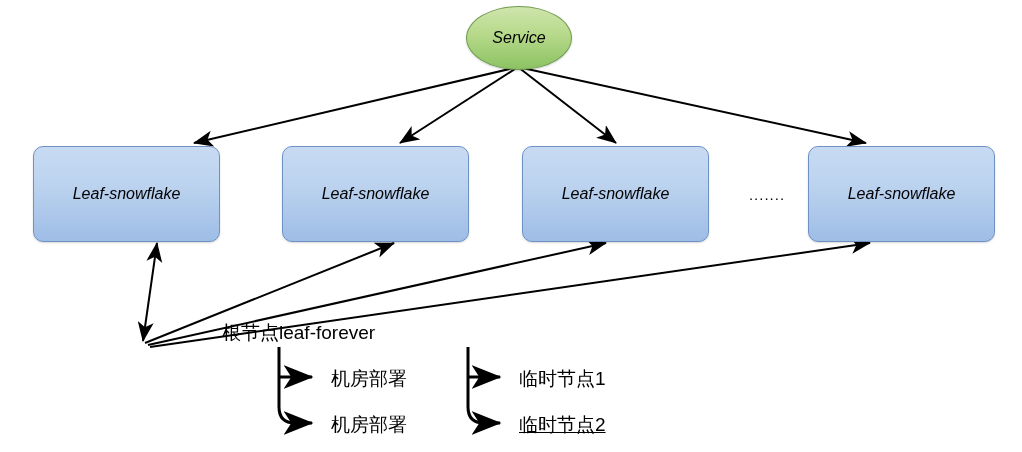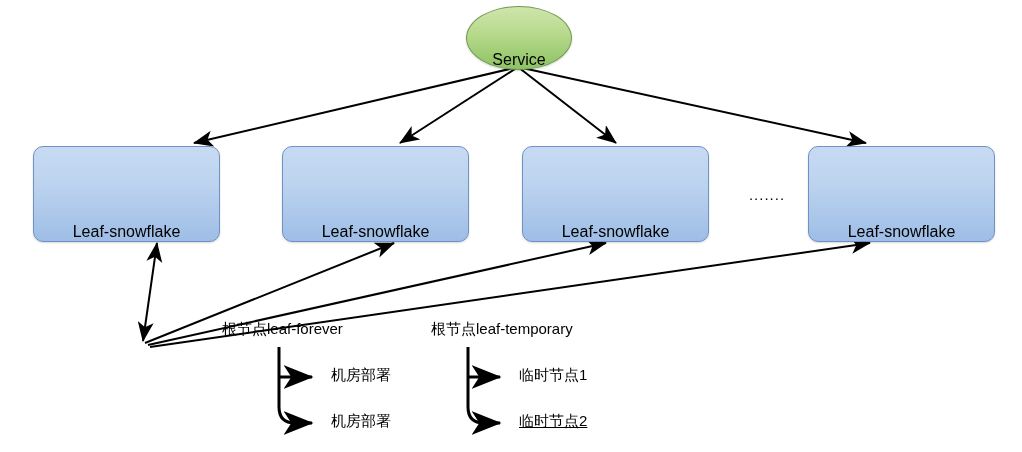--- a/index.html
+++ b/index.html
@@ -20,25 +20,26 @@
   #edges {
     position: absolute;
     left: 0;
     top: 0;
     width: 1022px;
     height: 452px;
   }
   .node {
     position: absolute;
     display: flex;
-    align-items: flex-end;
+    align-items: center;
     justify-content: center;
     text-align: center;
     color: #000000;
     z-index: 3;
+    font-style: italic;
   }
   
   .ellipse-node {
     left: 466px;
     top: 6px;
     width: 104px;
     height: 62px;
     border-radius: 50%;
     border: 1px solid #6f9a4e;
     background: linear-gradient(to bottom, #cfe5ac 0%, #b6d98a 45%, #8cc263 100%);
@@ -92,21 +93,21 @@
     width: 160px;
     text-align: center;
     font-size: 15px;
     line-height: 1.28;
     color: #000;
     margin-top: -6px;
   }
 
   .plain-label {
     position: absolute;
-    font-size: 15px;
+    font-size: 19px;
     color: #000000;
     white-space: nowrap;
     z-index: 3;
     text-align: right;
   }
   .lbl-forever   { left: 222px; top: 320px; }
   .lbl-temporary { left: 431px; top: 320px; }
   .lbl-p1 { left: 331px; top: 366px; }
   .lbl-p2 { left: 331px; top: 412px; }
   .lbl-t1 { left: 519px; top: 366px; }
@@ -169,17 +170,16 @@
     <span>Leaf-snowflake</span>
   </div>
 
   <div class="dots-label">.......</div>
 
 
   <div class="plain-label lbl-forever">根节点leaf-forever</div>
   <div class="plain-label lbl-p1">机房部署</div>
   <div class="plain-label lbl-p2">机房部署</div>
 
-  <div class="plain-label lbl-temporary">根节点leaf-temporary</div>
   <div class="plain-label lbl-t1">临时节点1</div>
   <div class="plain-label lbl-t2">临时节点2</div>
 
 </div>
 
 </body></html>

